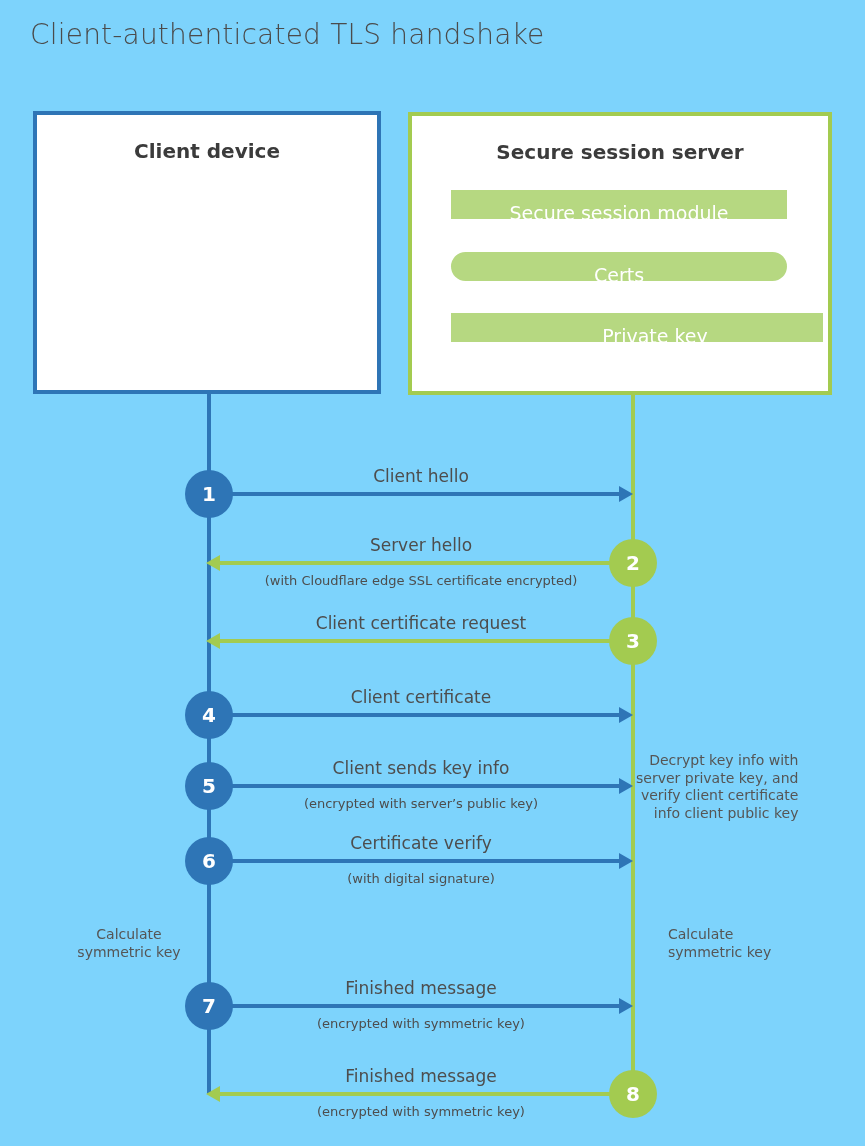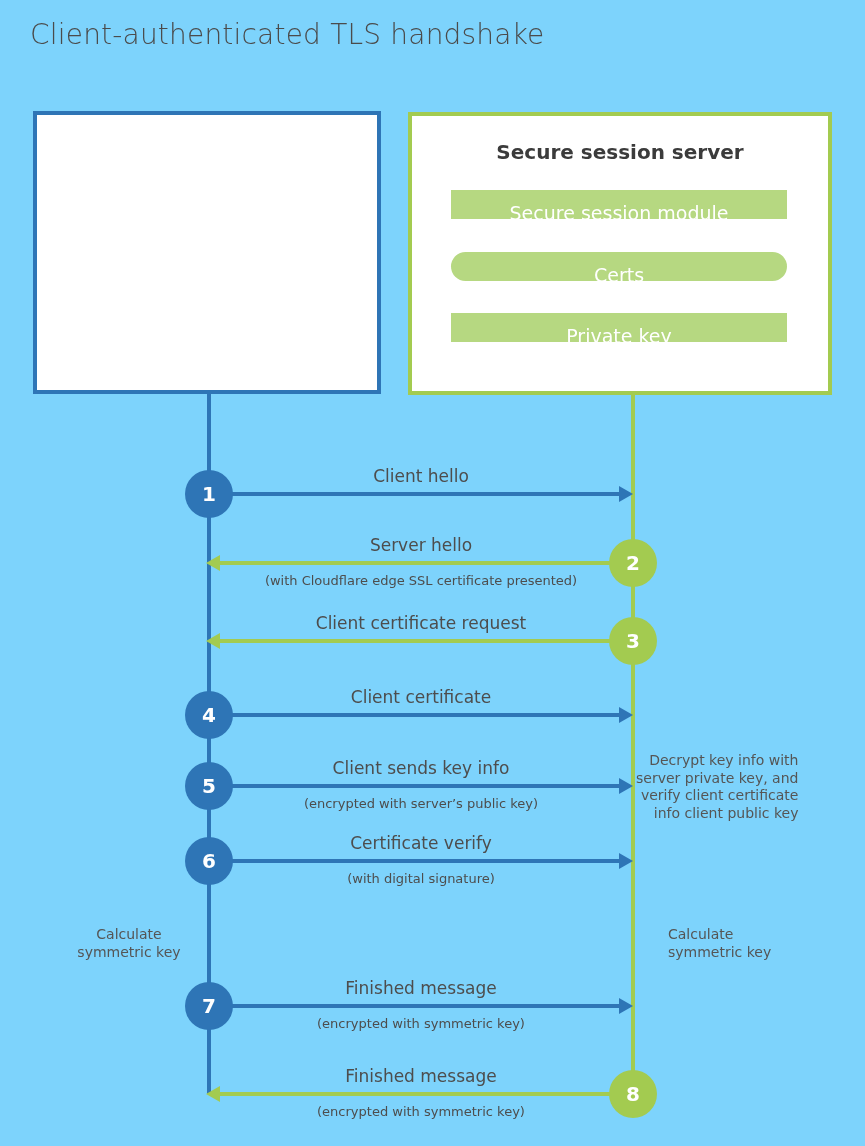--- a/index.html
+++ b/index.html
@@ -12,21 +12,21 @@
   .actor{position:absolute;background:#fff;border:4px solid;box-sizing:border-box;}
   .actor.client{left:33px;top:111px;width:348px;height:283px;border-color:#2e75b6;}
   .actor.server{left:408px;top:112px;width:424px;height:283px;border-color:#a3cb50;}
   .actor-title{position:absolute;left:0;top:24px;width:100%;text-align:center;
                font-size:20px;font-weight:bold;color:#3b3b3b;}
   .app-box{position:absolute;left:33px;top:72px;width:275px;height:176px;background:#5b9bd5;
            display:flex;align-items:center;justify-content:center;}
   .app-box .app-label{width:180px;text-align:center;color:#fff;font-size:20px;line-height:26px;}
   .bar{position:absolute;left:39px;width:336px;height:29px;background:#b6d881;
        color:#ffffff;font-size:19px;text-align:center;line-height:47px;}
-  .bar.b0{top:74px;} .bar.b1{top:136px;border-radius:18px;} .bar.b2{top:197px;}
+  .bar.b0{top:74px;} .bar.b1{top:136px;border-radius:18px;} .bar.b2{top:197px;padding-left:36px;}
 
   
   .lifeline{position:absolute;width:4px;}
   .lifeline.client{left:207px;top:392px;height:702px;background:#2e75b6;}
   .lifeline.server{left:631px;top:393px;height:701px;background:#a3cb50;}
 
   
   .msg{position:absolute;left:0;width:865px;height:0;}
   .msg .line{position:absolute;top:-2px;height:4px;}
   .msg.right .line{left:209px;width:413px;}
@@ -54,20 +54,21 @@
   .note.calc-right{left:668px;top:926px;text-align:left;}
 </style>
 </head>
 <body>
 
 <div id="stage">
 
   <div class="title">Client-authenticated TLS handshake</div>
 
   <div class="actor client">
+    <div class="actor-title">Client device</div>
   </div>
 
   <div class="actor server">
     <div class="actor-title">Secure session server</div>
     <div class="bar b0">Secure session module</div>
     <div class="bar b1">Certs</div>
     <div class="bar b2">Private key</div>
   </div>
 
   <div class="lifeline client"></div>
@@ -78,21 +79,21 @@
     <div class="line"></div>
     <div class="head"></div>
     <div class="badge">1</div>
   </div>
 
   <div class="msg green left" style="top:563px">
     <div class="label">Server hello</div>
     <div class="line"></div>
     <div class="head"></div>
     <div class="badge">2</div>
-    <div class="sub">(with Cloudflare edge SSL certificate presented)</div>
+    <div class="sub">(with Cloudflare edge SSL certificate encrypted)</div>
   </div>
 
   <div class="msg green left" style="top:641px">
     <div class="label">Client certificate request</div>
     <div class="line"></div>
     <div class="head"></div>
     <div class="badge">3</div>
   </div>
 
   <div class="msg blue right" style="top:715px">

